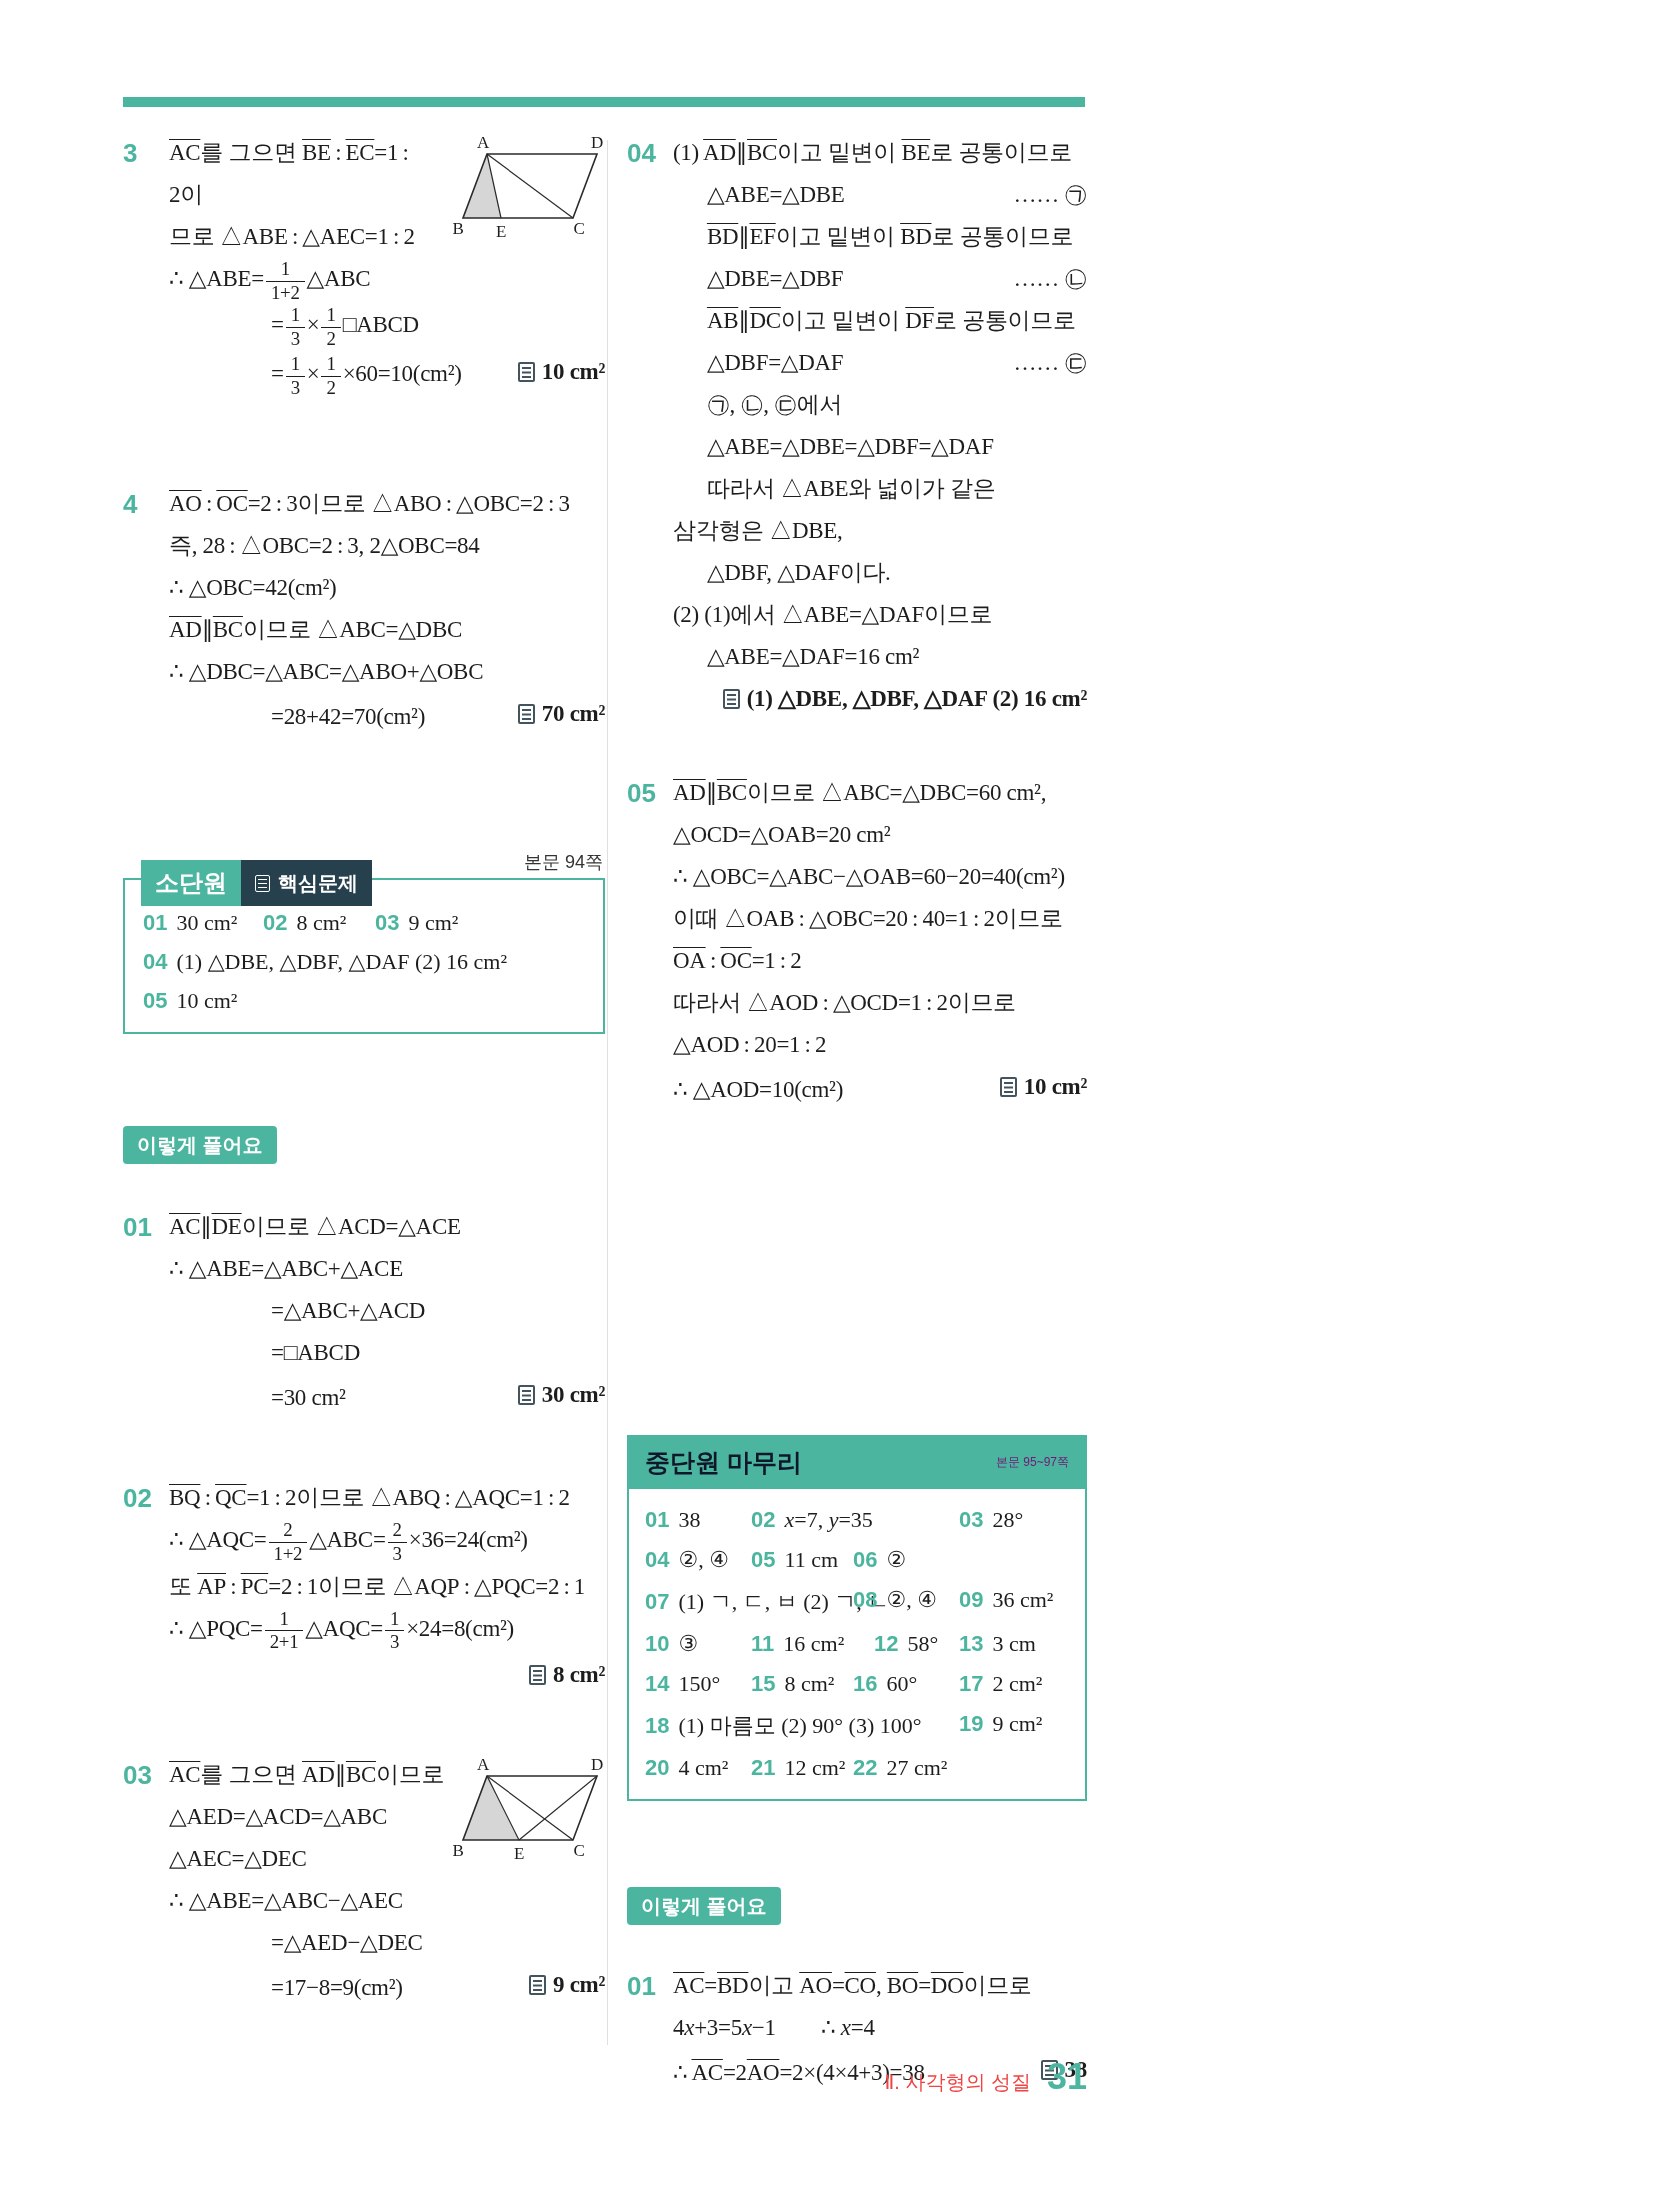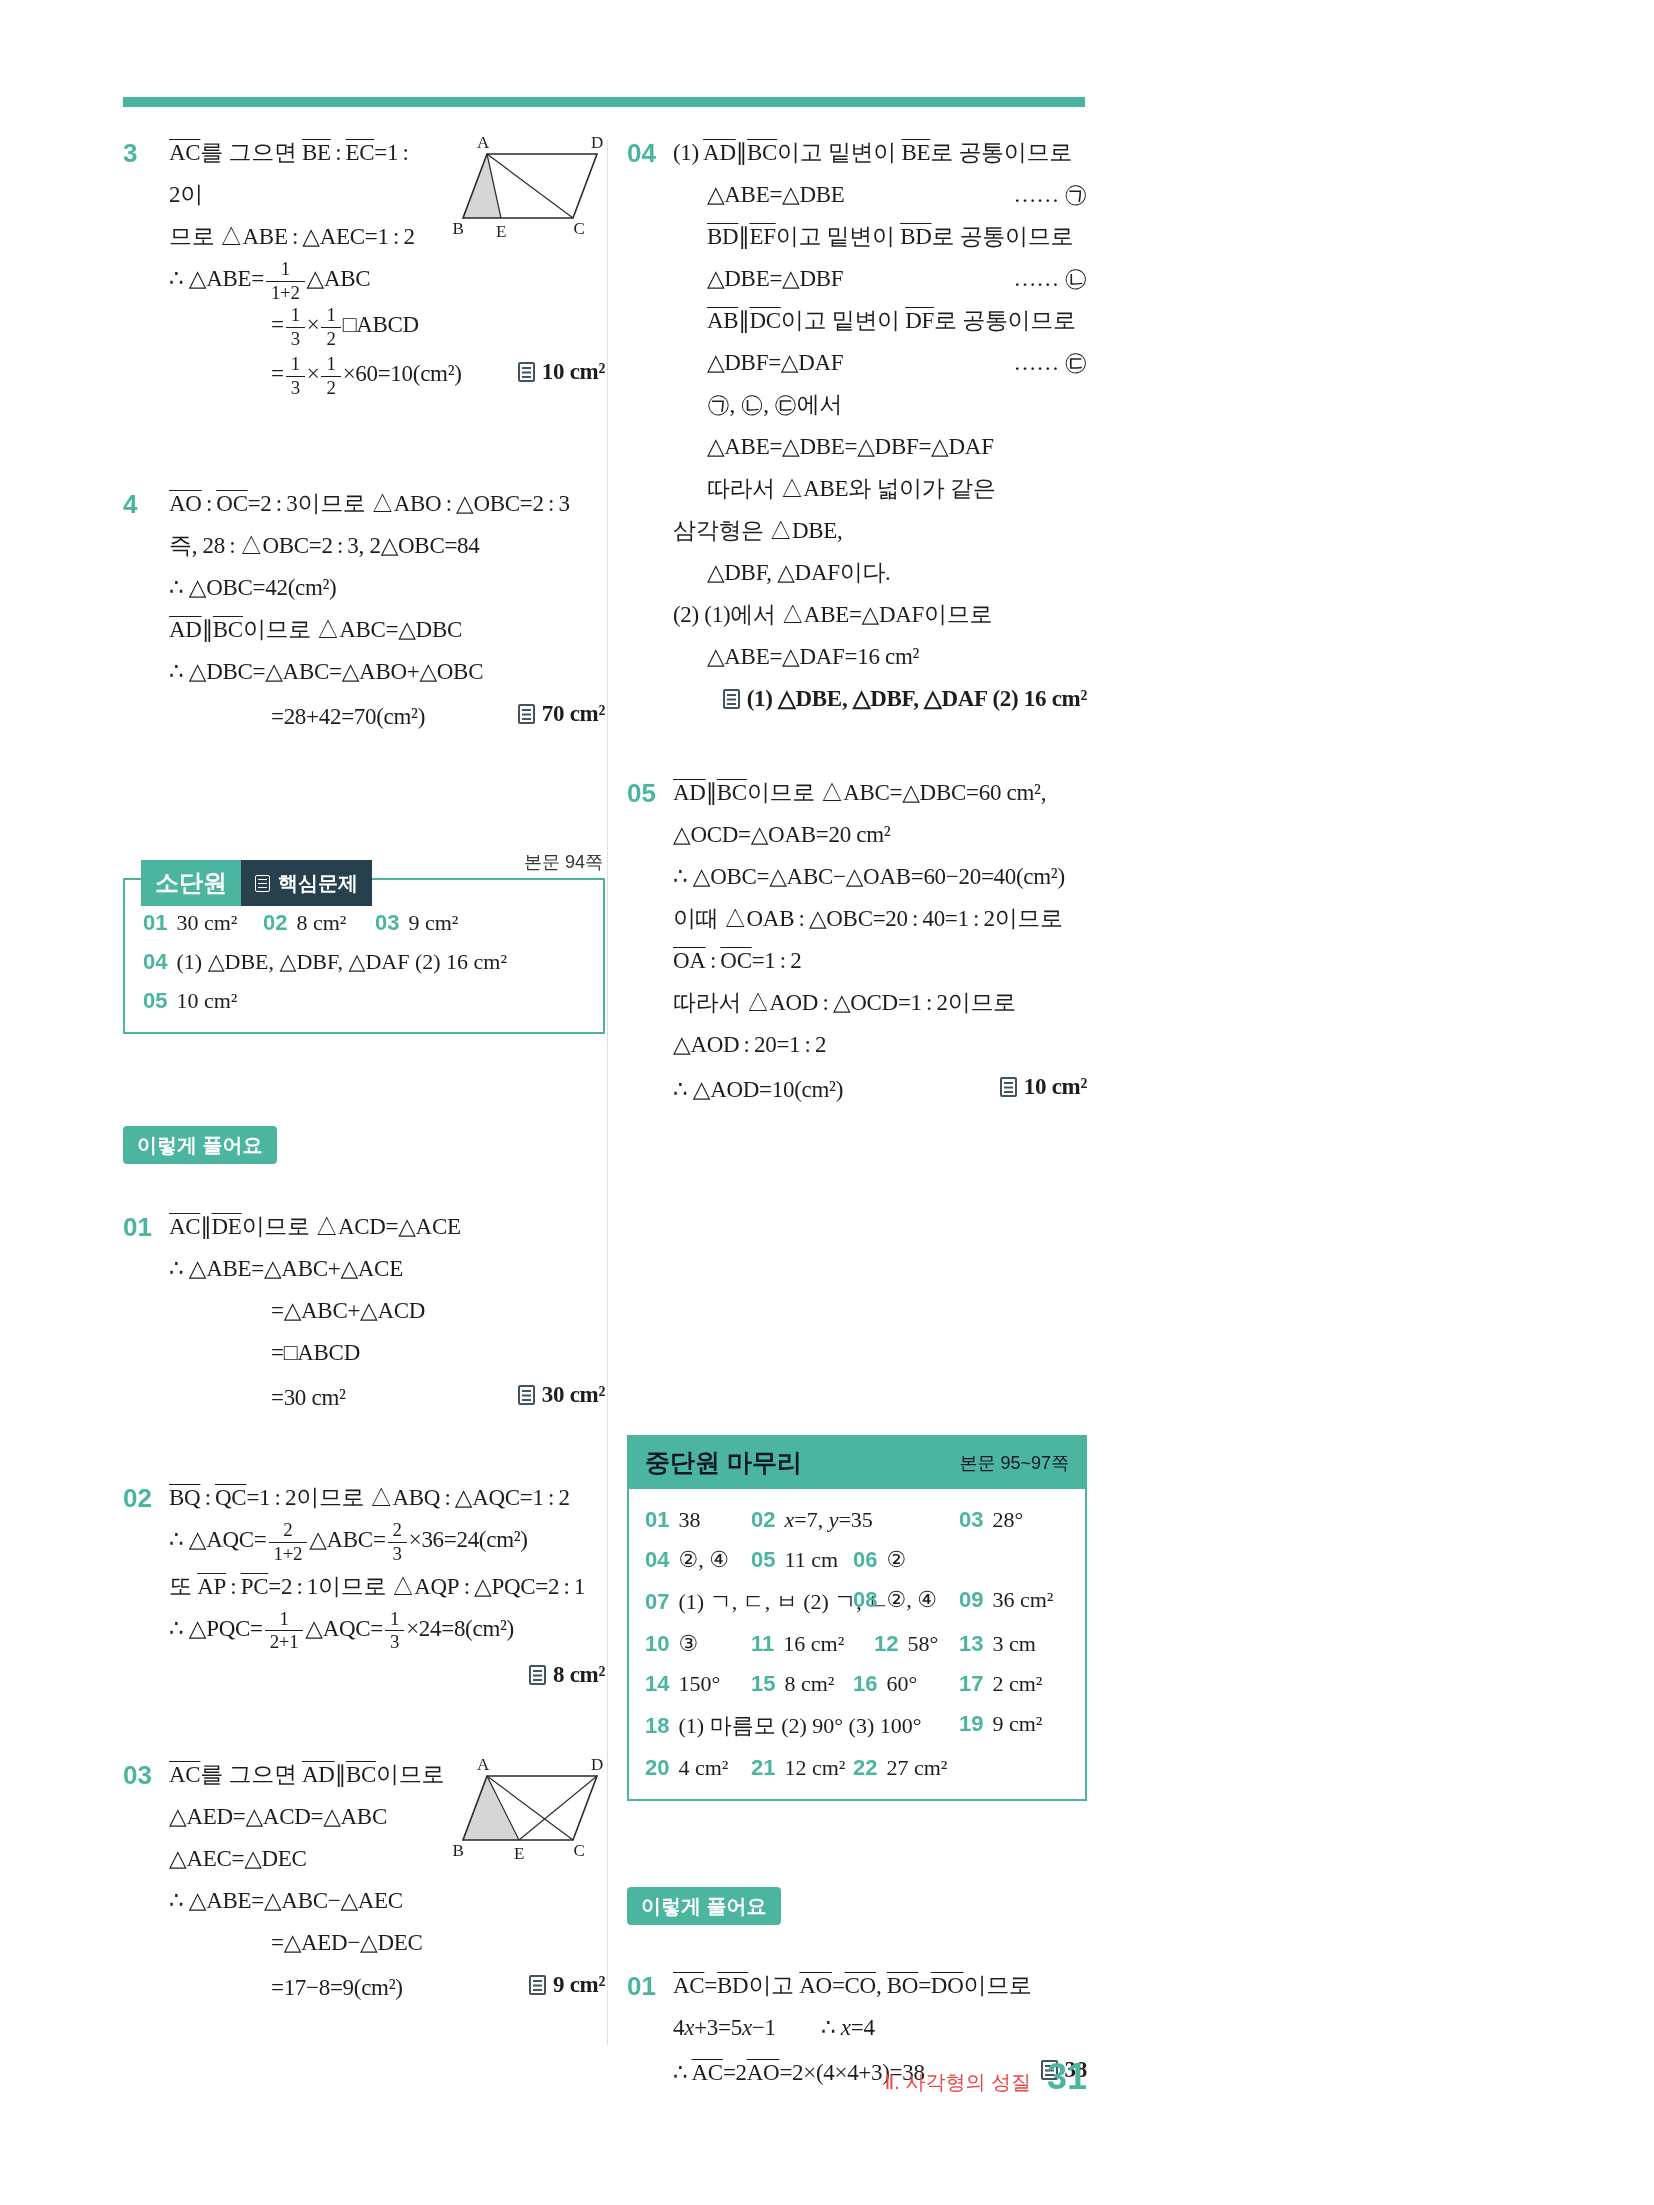--- a/index.html
+++ b/index.html
@@ -57,21 +57,21 @@
   .kb-val{ font-family:"Liberation Serif", serif; font-size:22px; }
 
   .howto{ display:inline-block; background:var(--accent); color:#fff; font-weight:bold; font-size:20px;
           line-height:1; padding:9px 14px; border-radius:4px;margin-top:40px; }
   .hm-left{ margin:52px 0 42px; }
   .hm-right{ margin:46px 0 40px; }
 
   .midbox{ margin-top:324px; border:2px solid var(--accent); }
   .mid-header{ background:var(--accent); display:flex; justify-content:space-between; align-items:center; padding:9px 16px 10px; }
   .mid-title{ font-weight:bold; font-size:25px; color:#0f172a; }
-  .mid-ref{ font-size:18px; color:#0f172a; }
+  .mid-ref{ font-size:12px; color:#701a75; }
   .mid-grid{ display:grid; grid-template-columns:106px 102px 106px 1fr; row-gap:14px; padding:18px 16px; }
   .mid-item{ display:flex; align-items:baseline; gap:9px; white-space:nowrap; }
   .mid-num{ font-weight:bold; font-size:22px; color:var(--accent); }
   .mid-val{ font-family:"Liberation Serif", serif; font-size:22px; }
 
   .footer{ position:absolute; top:2056px; left:123px; width:964px; display:flex; justify-content:flex-end;
            align-items:baseline; gap:16px; }
   .footer-chapter{ font-size:20px; color:#ef4444; }
   .footer-page{ font-size:36px; font-weight:bold; color:var(--accent); }
 </style>

